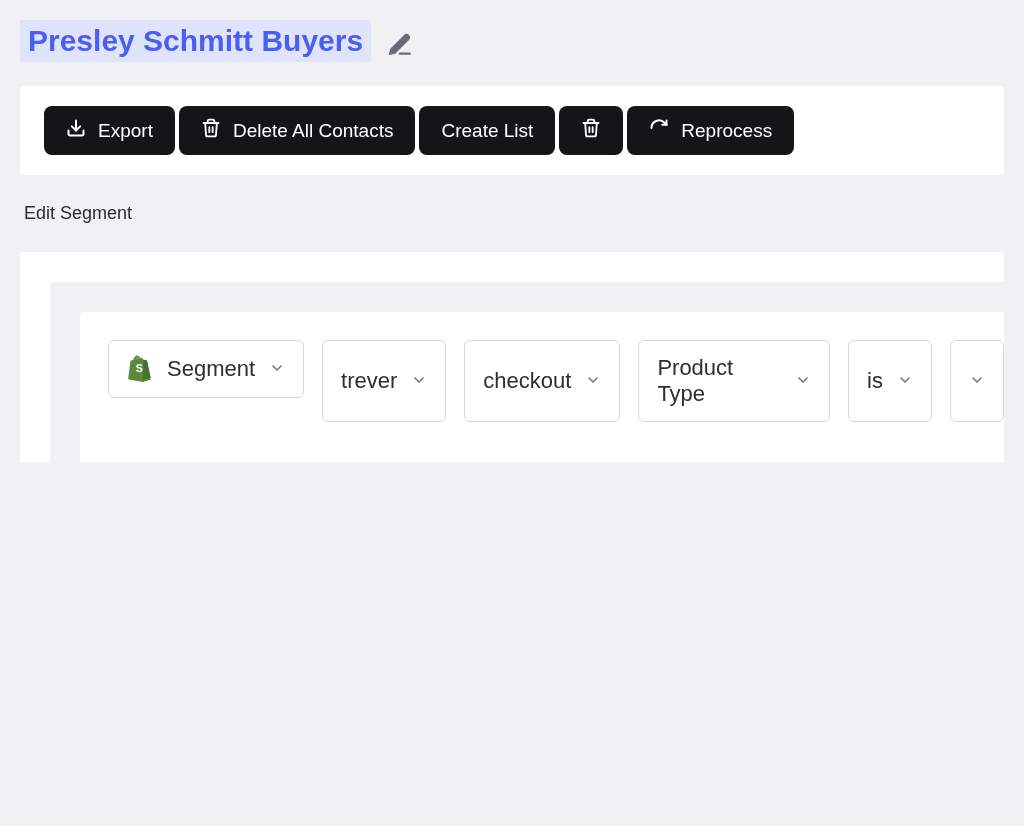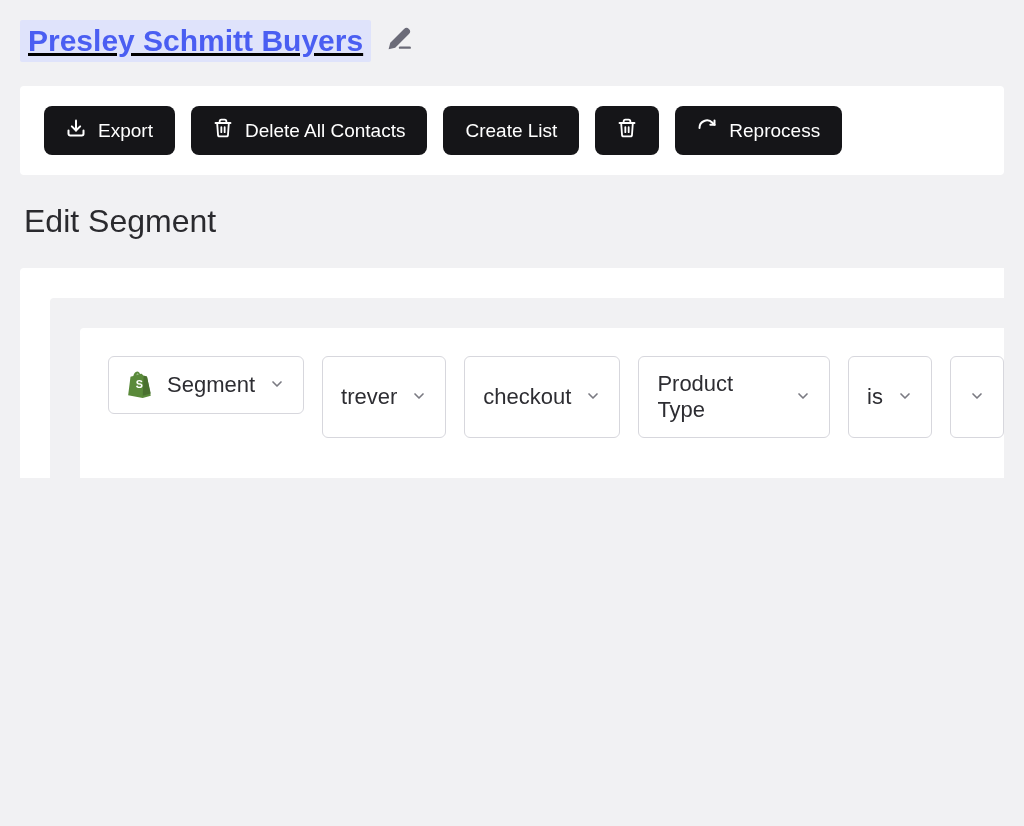--- a/index.html
+++ b/index.html
@@ -6,58 +6,57 @@
     body {
       font-family: -apple-system, BlinkMacSystemFont, 'Segoe UI', Arial, sans-serif;
       background: #f1f1f3;
       width: 1024px;
       height: 826px;
       overflow: hidden;
       padding: 20px 20px 0 20px;
     }
     .title-row {
       display: flex;
-      align-items: center;
+      align-items: flex-end;
       gap: 16px;
       margin-bottom: 24px;
-      text-decoration: underline;
     }
     .page-title {
       background: #dfe3fb;
       color: #4a5ef2;
       font-size: 30px;
       font-weight: 700;
       padding: 4px 8px;
       border-radius: 2px;
     }
     .edit-icon { color: #6b6b78; cursor: pointer; }
     .toolbar {
       background: #fff;
       border-radius: 4px;
       padding: 20px 24px;
       display: flex;
-      gap: 16px;
+      gap: 4px;
       margin-bottom: 28px;
     }
     .btn {
       background: #151518;
       color: #fff;
       border: none;
       border-radius: 8px;
       padding: 12px 22px;
       font-size: 19px;
       font-weight: 500;
       cursor: pointer;
       display: inline-flex;
       align-items: center;
       gap: 12px;
     }
     .btn svg { flex-shrink: 0; }
     .section-heading {
-      font-size: 32px;
+      font-size: 18px;
       font-weight: 500;
       color: #2a2a2e;
       margin-bottom: 28px;
       padding-left: 4px;
     }
     .editor-outer {
       background: #fff;
       padding: 30px 0 0 30px;
       border-radius: 4px 0 0 0;
     }

